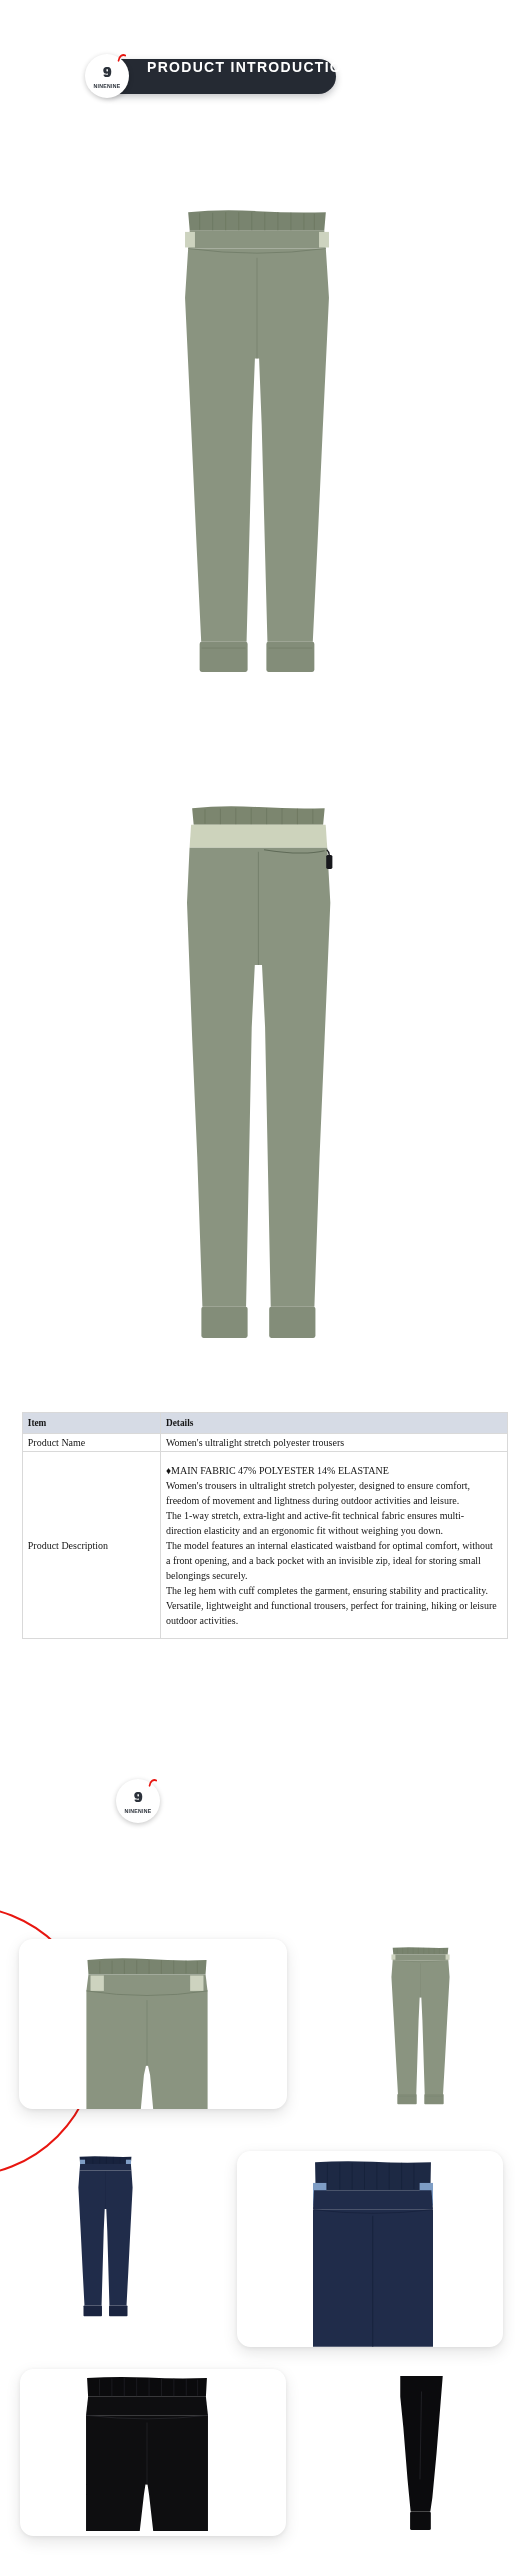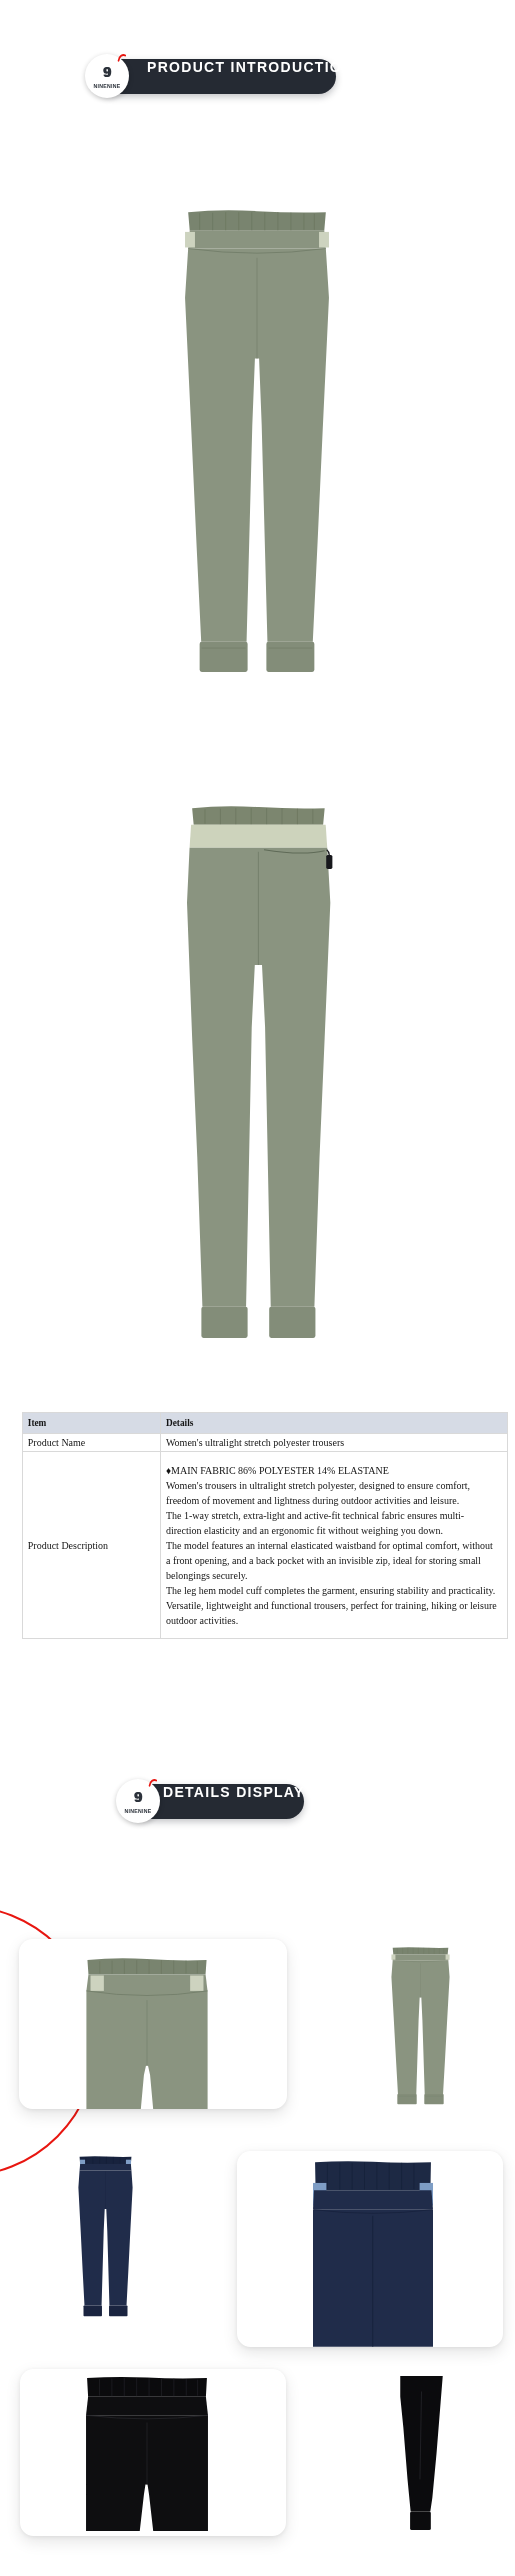--- a/index.html
+++ b/index.html
@@ -123,35 +123,32 @@
       <th class="col-item">Item</th>
       <th>Details</th>
     </tr>
     <tr>
       <td>Product Name</td>
       <td>Women's ultralight stretch polyester trousers</td>
     </tr>
     <tr>
       <td>Product Description</td>
       <td class="desc">
-        <p>♦MAIN FABRIC 86% POLYESTER 14% ELASTANE</p>
+        <p>♦MAIN FABRIC 47% POLYESTER 14% ELASTANE</p>
         <p>Women's trousers in ultralight stretch polyester, designed to ensure comfort, freedom of movement and lightness during outdoor activities and leisure.</p>
         <p>The 1-way stretch, extra-light and active-fit technical fabric ensures multi-direction elasticity and an ergonomic fit without weighing you down.</p>
         <p>The model features an internal elasticated waistband for optimal comfort, without a front opening, and a back pocket with an invisible zip, ideal for storing small belongings securely.</p>
-        <p>The leg hem model cuff completes the garment, ensuring stability and practicality.</p>
+        <p>The leg hem with cuff completes the garment, ensuring stability and practicality.</p>
         <p>Versatile, lightweight and functional trousers, perfect for training, hiking or leisure outdoor activities.</p>
       </td>
     </tr>
   </tbody>
     </table>
 
   <div class="badge-wrap" style="left:0;top:1779px;width:515px;">
-    <div class="badge-pill" style="left:126px;top:5.2px;width:178px;padding-left:37px;box-sizing:border-box;">
-      <span>DETAILS DISPLAY</span>
-    </div>
     <div class="logo-circle" style="left:116px;top:0;">
       <div class="logo-nines">99</div>
       <svg class="logo-red-arc" width="9.3" height="9.3" viewBox="0 0 18 18">
         <path d="M3,15 C4,6 11,2 16,5" fill="none" stroke="#e81610" stroke-width="3.5" stroke-linecap="round"></path>
       </svg>
       <div class="logo-name">NINENINE</div>
     </div>
   </div>
 
   <div class="red-circle"></div>

